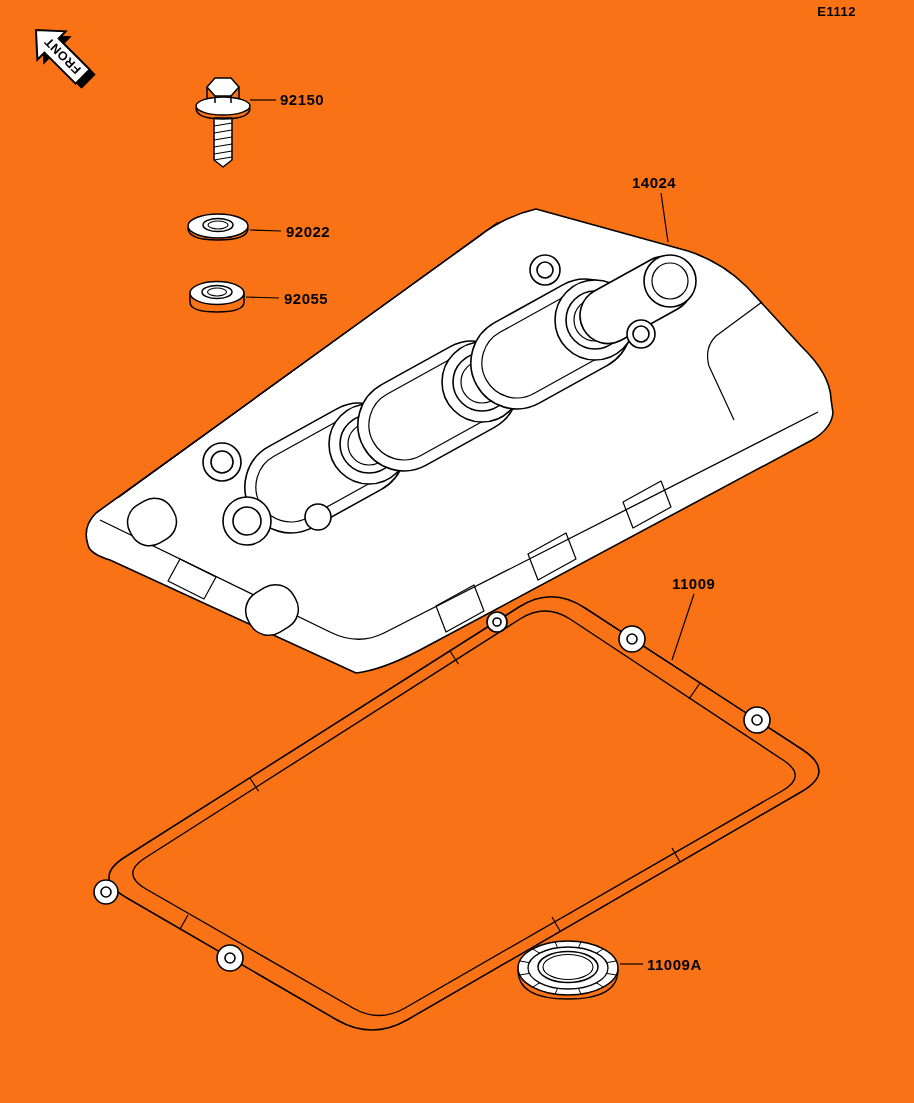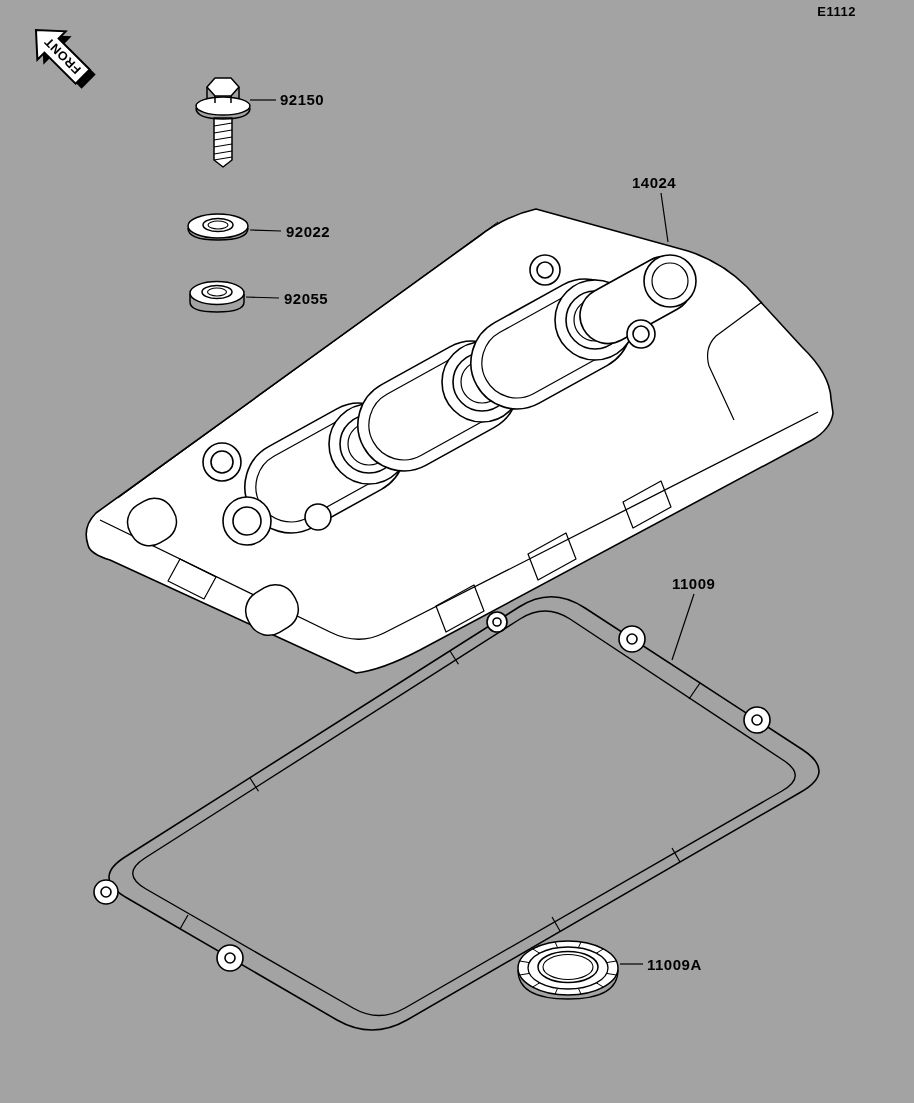--- a/index.html
+++ b/index.html
@@ -1,16 +1,16 @@
 <!DOCTYPE html>
 <html><head>
 <meta charset="utf-8">
 <style>
   html,body{margin:0;padding:0;background:#fff;}
-  .page{position:relative;width:914px;height:1103px;background:#a3a3a3;overflow:hidden;}
+  .page{position:relative;width:914px;height:1103px;background:#f97316;overflow:hidden;}
   svg{display:block;}
   text{font-family:"Liberation Sans","DejaVu Sans",sans-serif;font-weight:bold;fill:#000;}
   .part-label{font-size:15px;letter-spacing:.5px;}
   .code-label{font-size:13px;letter-spacing:.5px;}
   .front-label{font-size:12.5px;letter-spacing:.5px;}
 </style>
 </head>
 <body>
 
 <div class="page">

